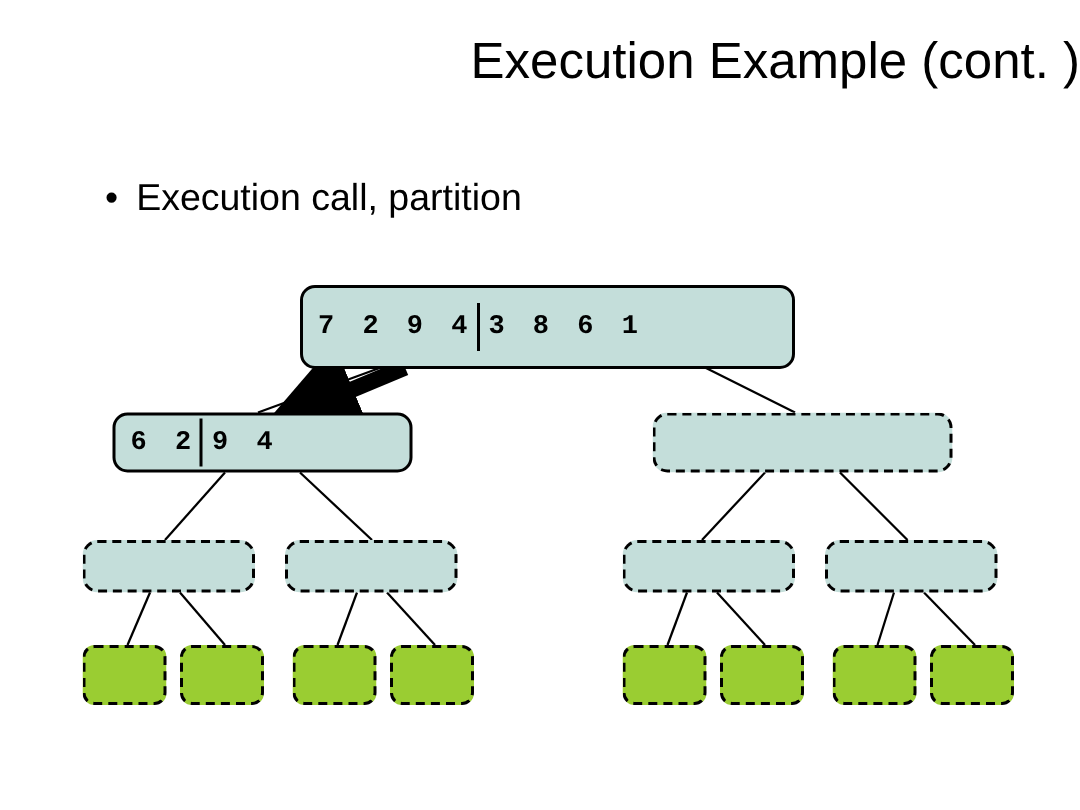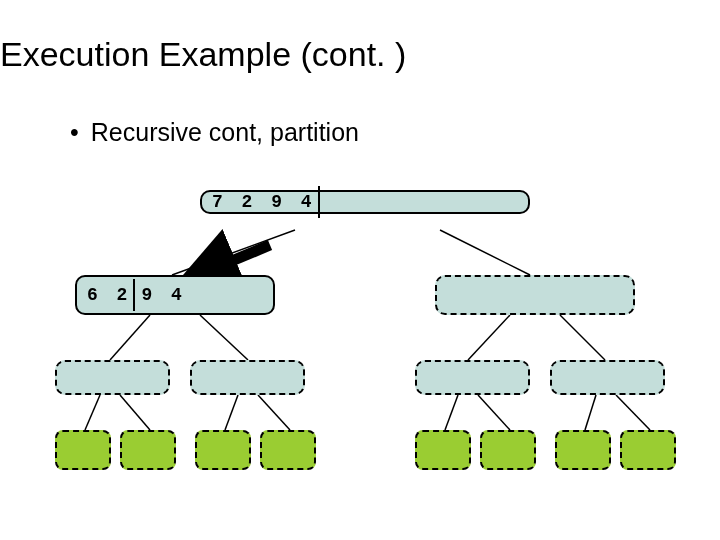--- a/index.html
+++ b/index.html
@@ -6,22 +6,22 @@
     margin: 0;
     padding: 0;
     width: 720px;
     height: 540px;
     background: #fff;
     font-family: Arial, Helvetica, sans-serif;
     position: relative;
   }
   .title {
     font-size: 34px;
-    text-align: left;
-    padding-top: 35px;
+    text-align: right;
+    padding-top: 22px;
   }
   .bullet {
     font-size: 25px;
     position: absolute;
     left: 70px;
     top: 118px;
   }
   .bullet::before {
     content: "•";
     margin-right: 12px;
@@ -64,21 +64,21 @@
     left: 0; top: 0;
     width: 720px; height: 540px;
     pointer-events: none;
   }
 </style>
 </head>
 <body>
 
 <div class="title">Execution Example (cont. )</div>
 
-<div class="bullet">Recursive cont, partition</div>
+<div class="bullet">Execution call, partition</div>
 
 <div class="diagram">
 
 <svg class="lines" viewBox="0 0 720 540">
 
   <line x1="295" y1="230" x2="172" y2="275" stroke="#000" stroke-width="1.5"></line>
   <line x1="440" y1="230" x2="530" y2="275" stroke="#000" stroke-width="1.5"></line>
 
   <line x1="150" y1="315" x2="110" y2="360" stroke="#000" stroke-width="1.5"></line>
   <line x1="200" y1="315" x2="248" y2="360" stroke="#000" stroke-width="1.5"></line>
@@ -95,23 +95,24 @@
   <line x1="616" y1="395" x2="650" y2="430" stroke="#000" stroke-width="1.5"></line>
 
   <defs>
     <marker id="arrowhead" markerWidth="8" markerHeight="8" refX="2" refY="3" orient="auto">
       <polygon points="0 0, 6 3, 0 6" fill="#000"></polygon>
     </marker>
   </defs>
   <line x1="270" y1="245" x2="215" y2="268" stroke="#000" stroke-width="11" marker-end="url(#arrowhead)"></line>
 </svg>
 
-  <div class="box" style="left:200px; top:190px; width:330px; height:24px;">
+  <div class="box" style="left:200px; top:190px; width:330px; height:56px;">
     <span>7 2 9 4</span>
     <span style="display:inline-block; width:2px; height:32px; background:#000; margin:0 6px 0 2px; vertical-align:middle;"></span>
+    <span>3 8 6 1</span>
   </div>
 
   <div class="box" style="left:75px; top:275px; width:200px; height:40px;">
     <span>6 2</span>
     <span style="display:inline-block; width:2px; height:32px; background:#000; margin:0 6px 0 2px;"></span>
     <span>9 4</span>
   </div>
 
   <div class="box dashed" style="left:435px; top:275px; width:200px; height:40px;"></div>
 

